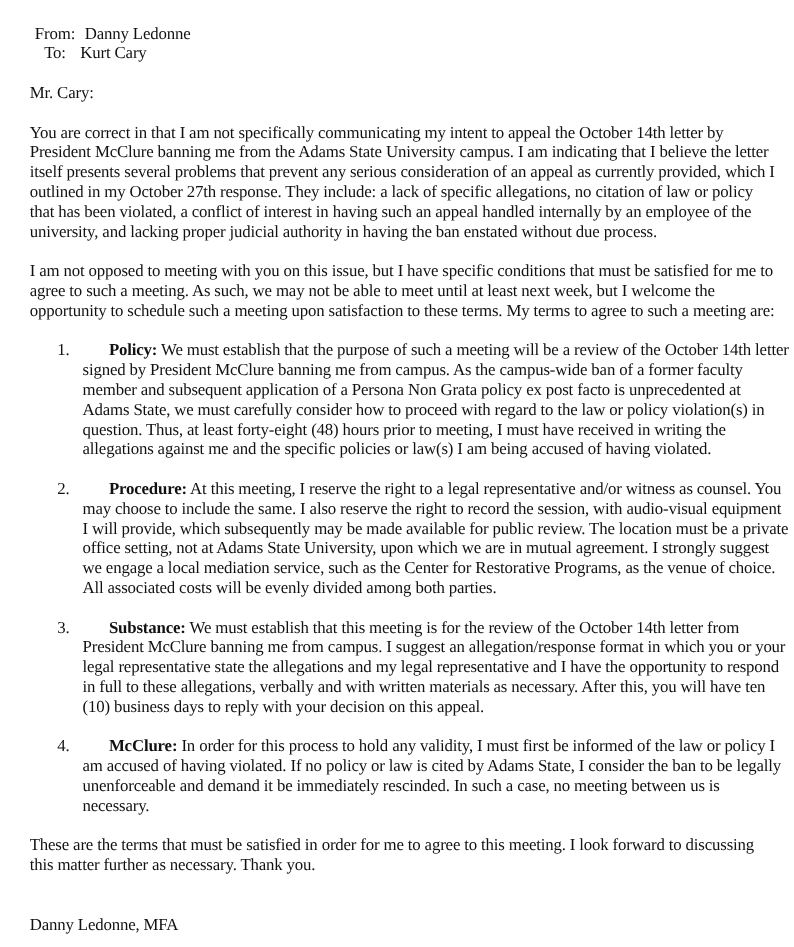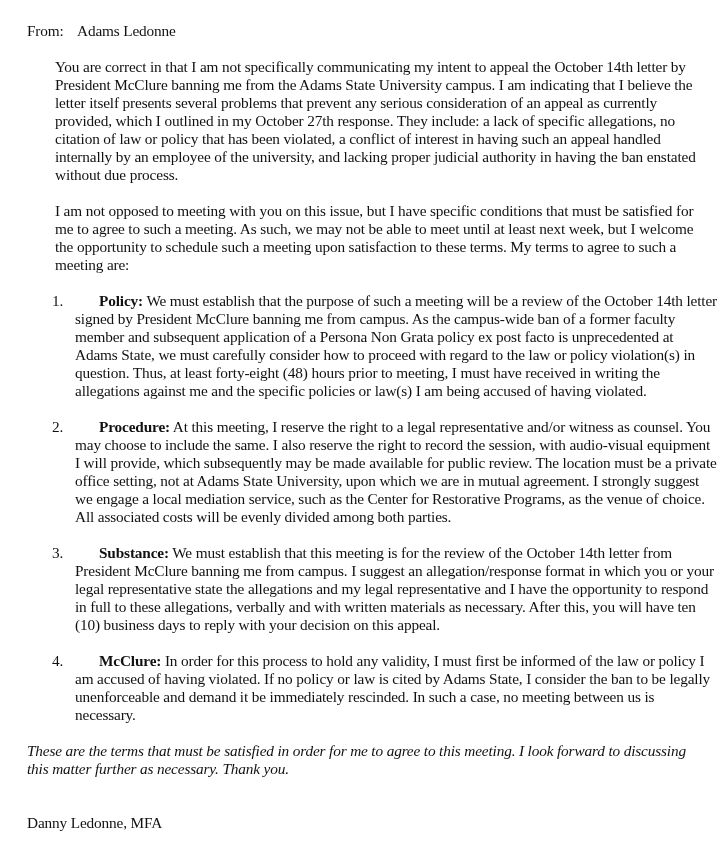--- a/index.html
+++ b/index.html
@@ -19,66 +19,72 @@
     }
     .page {
       position: relative;
       padding: 22px 0 0 27px;
       width: 680px;
     }
     .header-row {
       display: flex;
       height: 18px;
       white-space: nowrap;
+      text-align: center;
     }
     .header-label {
       width: 46px;
       display: inline-block;
     }
     .header-value.from { padding-left: 4px; }
     .salutation { margin-top: 18px; }
     p {
       margin: 0;
     }
-    .para { margin-top: 18px; margin-left: 28px; }
+    .para { margin-top: 18px; }
     ol.terms {
       margin: 18px 0 0 0;
       padding: 0;
       list-style: none;
     }
     ol.terms li {
       position: relative;
       padding-left: 48px;
       margin-bottom: 18px;
       width: 642px;
     }
     ol.terms li .num {
       position: absolute;
       left: 25px;
       top: 0;
     }
     ol.terms li .term-title {
       font-weight: bold;
       margin-left: 24px;
     }
-    .closing { margin-top: 0px; font-style: italic; }
+    .closing { margin-top: 0px; }
     .signature { margin-top: 36px; }
   </style>
 </head>
 <body>
 
 <div class="page">
 
   <div class="email-header">
     <div class="header-row">
       <span class="header-label">From:</span>
-      <span class="header-value from">Adams Ledonne</span>
+      <span class="header-value from">Danny Ledonne</span>
+    </div>
+    <div class="header-row">
+      <span class="header-label">To:</span>
+      <span class="header-value">Kurt Cary</span>
     </div>
   </div>
 
+  <p class="salutation">Mr. Cary:</p>
 
   <p class="para">You are correct in that I am not specifically communicating my intent to appeal the October 14th letter by President McClure banning me from the Adams State University campus.  I am indicating that I believe the letter itself presents several problems that prevent any serious consideration of an appeal as currently provided, which I outlined in my October 27th response.  They include: a lack of specific allegations, no citation of law or policy that has been violated, a conflict of interest in having such an appeal handled internally by an employee of the university, and lacking proper judicial authority in having the ban enstated without due process.</p>
   <p class="para">I am not opposed to meeting with you on this issue, but I have specific conditions that must be satisfied for me to agree to such a meeting.  As such, we may not be able to meet until at least next week, but I welcome the opportunity to schedule such a meeting upon satisfaction to these terms.  My terms to agree to such a meeting are:</p>
 
   <ol class="terms">
     <li>
       <span class="num">1.</span><span class="term-title">Policy:</span><span> We must establish that the purpose of such a meeting will be a review of the October 14th letter signed by President McClure banning me from campus.  As the campus-wide ban of a former faculty member and subsequent application of a Persona Non Grata policy ex post facto is unprecedented at Adams State, we must carefully consider how to proceed with regard to the law or policy violation(s) in question.  Thus, at least forty-eight (48) hours prior to meeting, I must have received in writing the allegations against me and the specific policies or law(s) I am being accused of having violated.</span>
     </li>
     <li>
       <span class="num">2.</span><span class="term-title">Procedure:</span><span> At this meeting, I reserve the right to a legal representative and/or witness as counsel.  You may choose to include the same.  I also reserve the right to record the session, with audio-visual equipment I will provide, which subsequently may be made available for public review.  The location must be a private office setting, not at Adams State University, upon which we are in mutual agreement.  I strongly suggest we engage a local mediation service, such as the Center for Restorative Programs, as the venue of choice.  All associated costs will be evenly divided among both parties.</span>

